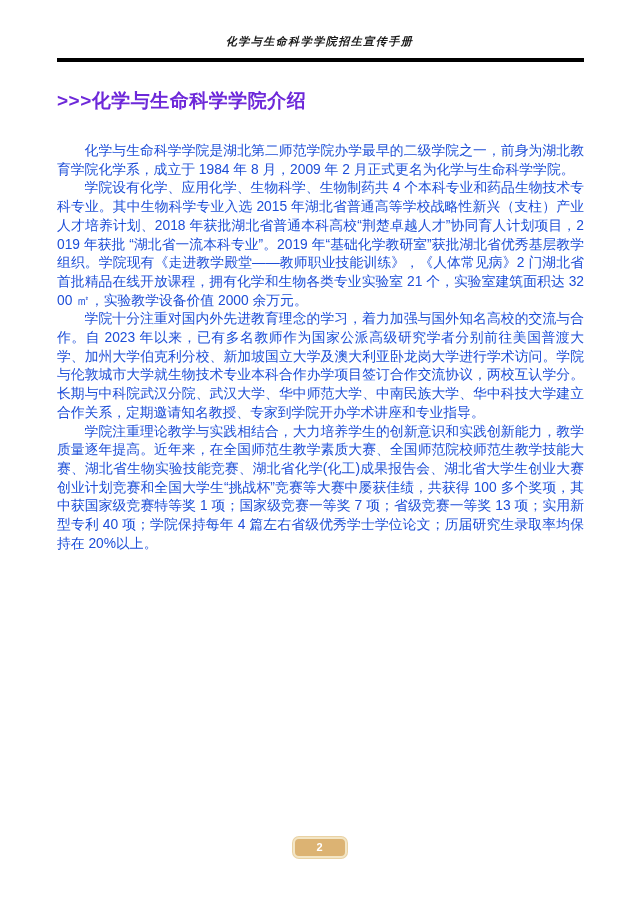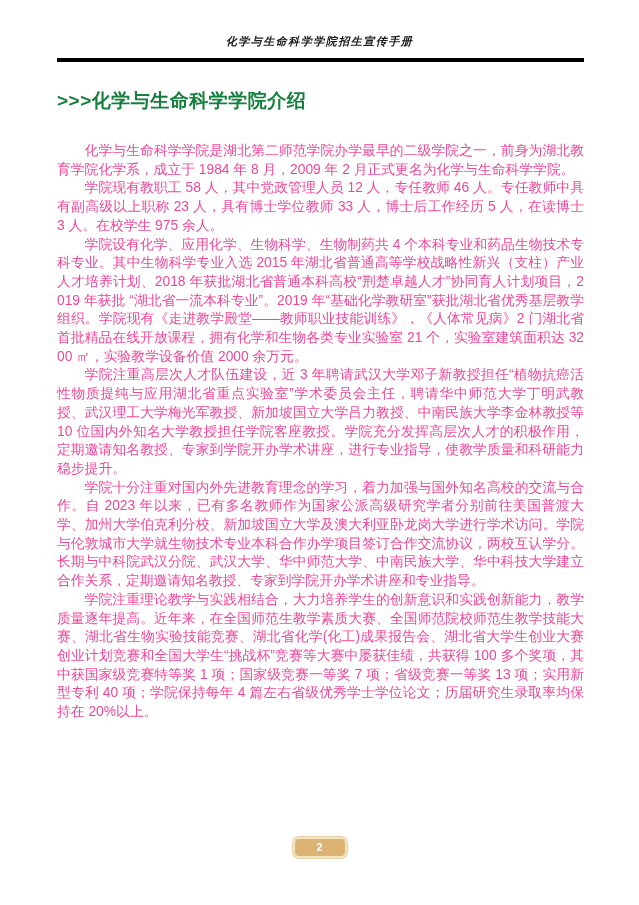--- a/index.html
+++ b/index.html
@@ -33,36 +33,36 @@
     height: 4px;
     background: #000000;
   }
   .article-title {
     position: absolute;
     top: 88px;
     left: 57px;
     margin: 0;
     font-size: 19px;
     font-weight: bold;
-    color: #15803d;
+    color: #6d28d9;
     letter-spacing: 0.5px;
   }
   .content {
     position: absolute;
     top: 142px;
     left: 57px;
     width: 527px;
   }
   .content p {
     margin: 0;
     text-indent: 2em;
     font-size: 13.8px;
     line-height: 18.7px;
     text-align: justify;
-    color: #ec4899;
+    color: #1d4ed8;
     word-break: break-all;
   }
   .page-badge {
     position: absolute;
     top: 837px;
     left: 50%;
     transform: translateX(-50%);
     width: 50px;
     height: 17px;
     background: #dcb373;
@@ -82,23 +82,21 @@
 <div class="page">
 
   <div class="booklet-title">化学与生命科学学院招生宣传手册</div>
 
   <div class="header-rule"></div>
 
   <h1 class="article-title">&gt;&gt;&gt;化学与生命科学学院介绍</h1>
 
   <div class="content">
     <p>化学与生命科学学院是湖北第二师范学院办学最早的二级学院之一，前身为湖北教育学院化学系，成立于 1984 年 8 月，2009 年 2 月正式更名为化学与生命科学学院。</p>
-    <p>学院现有教职工 58 人，其中党政管理人员 12 人，专任教师 46 人。专任教师中具有副高级以上职称 23 人，具有博士学位教师 33 人，博士后工作经历 5 人，在读博士 3 人。在校学生 975 余人。</p>
     <p>学院设有化学、应用化学、生物科学、生物制药共 4 个本科专业和药品生物技术专科专业。其中生物科学专业入选 2015 年湖北省普通高等学校战略性新兴（支柱）产业人才培养计划、2018 年获批湖北省普通本科高校“荆楚卓越人才”协同育人计划项目，2019 年获批 “湖北省一流本科专业”。2019 年“基础化学教研室”获批湖北省优秀基层教学组织。学院现有《走进教学殿堂——教师职业技能训练》，《人体常见病》2 门湖北省首批精品在线开放课程，拥有化学和生物各类专业实验室 21 个，实验室建筑面积达 3200 ㎡，实验教学设备价值 2000 余万元。</p>
-    <p>学院注重高层次人才队伍建设，近 3 年聘请武汉大学邓子新教授担任“植物抗癌活性物质提纯与应用湖北省重点实验室”学术委员会主任，聘请华中师范大学丁明武教授、武汉理工大学梅光军教授、新加坡国立大学吕力教授、中南民族大学李金林教授等 10 位国内外知名大学教授担任学院客座教授。学院充分发挥高层次人才的积极作用，定期邀请知名教授、专家到学院开办学术讲座，进行专业指导，使教学质量和科研能力稳步提升。</p>
     <p>学院十分注重对国内外先进教育理念的学习，着力加强与国外知名高校的交流与合作。自 2023 年以来，已有多名教师作为国家公派高级研究学者分别前往美国普渡大学、加州大学伯克利分校、新加坡国立大学及澳大利亚卧龙岗大学进行学术访问。学院与伦敦城市大学就生物技术专业本科合作办学项目签订合作交流协议，两校互认学分。长期与中科院武汉分院、武汉大学、华中师范大学、中南民族大学、华中科技大学建立合作关系，定期邀请知名教授、专家到学院开办学术讲座和专业指导。</p>
     <p>学院注重理论教学与实践相结合，大力培养学生的创新意识和实践创新能力，教学质量逐年提高。近年来，在全国师范生教学素质大赛、全国师范院校师范生教学技能大赛、湖北省生物实验技能竞赛、湖北省化学(化工)成果报告会、湖北省大学生创业大赛创业计划竞赛和全国大学生“挑战杯”竞赛等大赛中屡获佳绩，共获得 100 多个奖项，其中获国家级竞赛特等奖 1 项；国家级竞赛一等奖 7 项；省级竞赛一等奖 13 项；实用新型专利 40 项；学院保持每年 4 篇左右省级优秀学士学位论文；历届研究生录取率均保持在 20%以上。</p>
 
   </div>
 
   <div class="page-badge">2</div>
 
 </div>
 
 </body></html>

